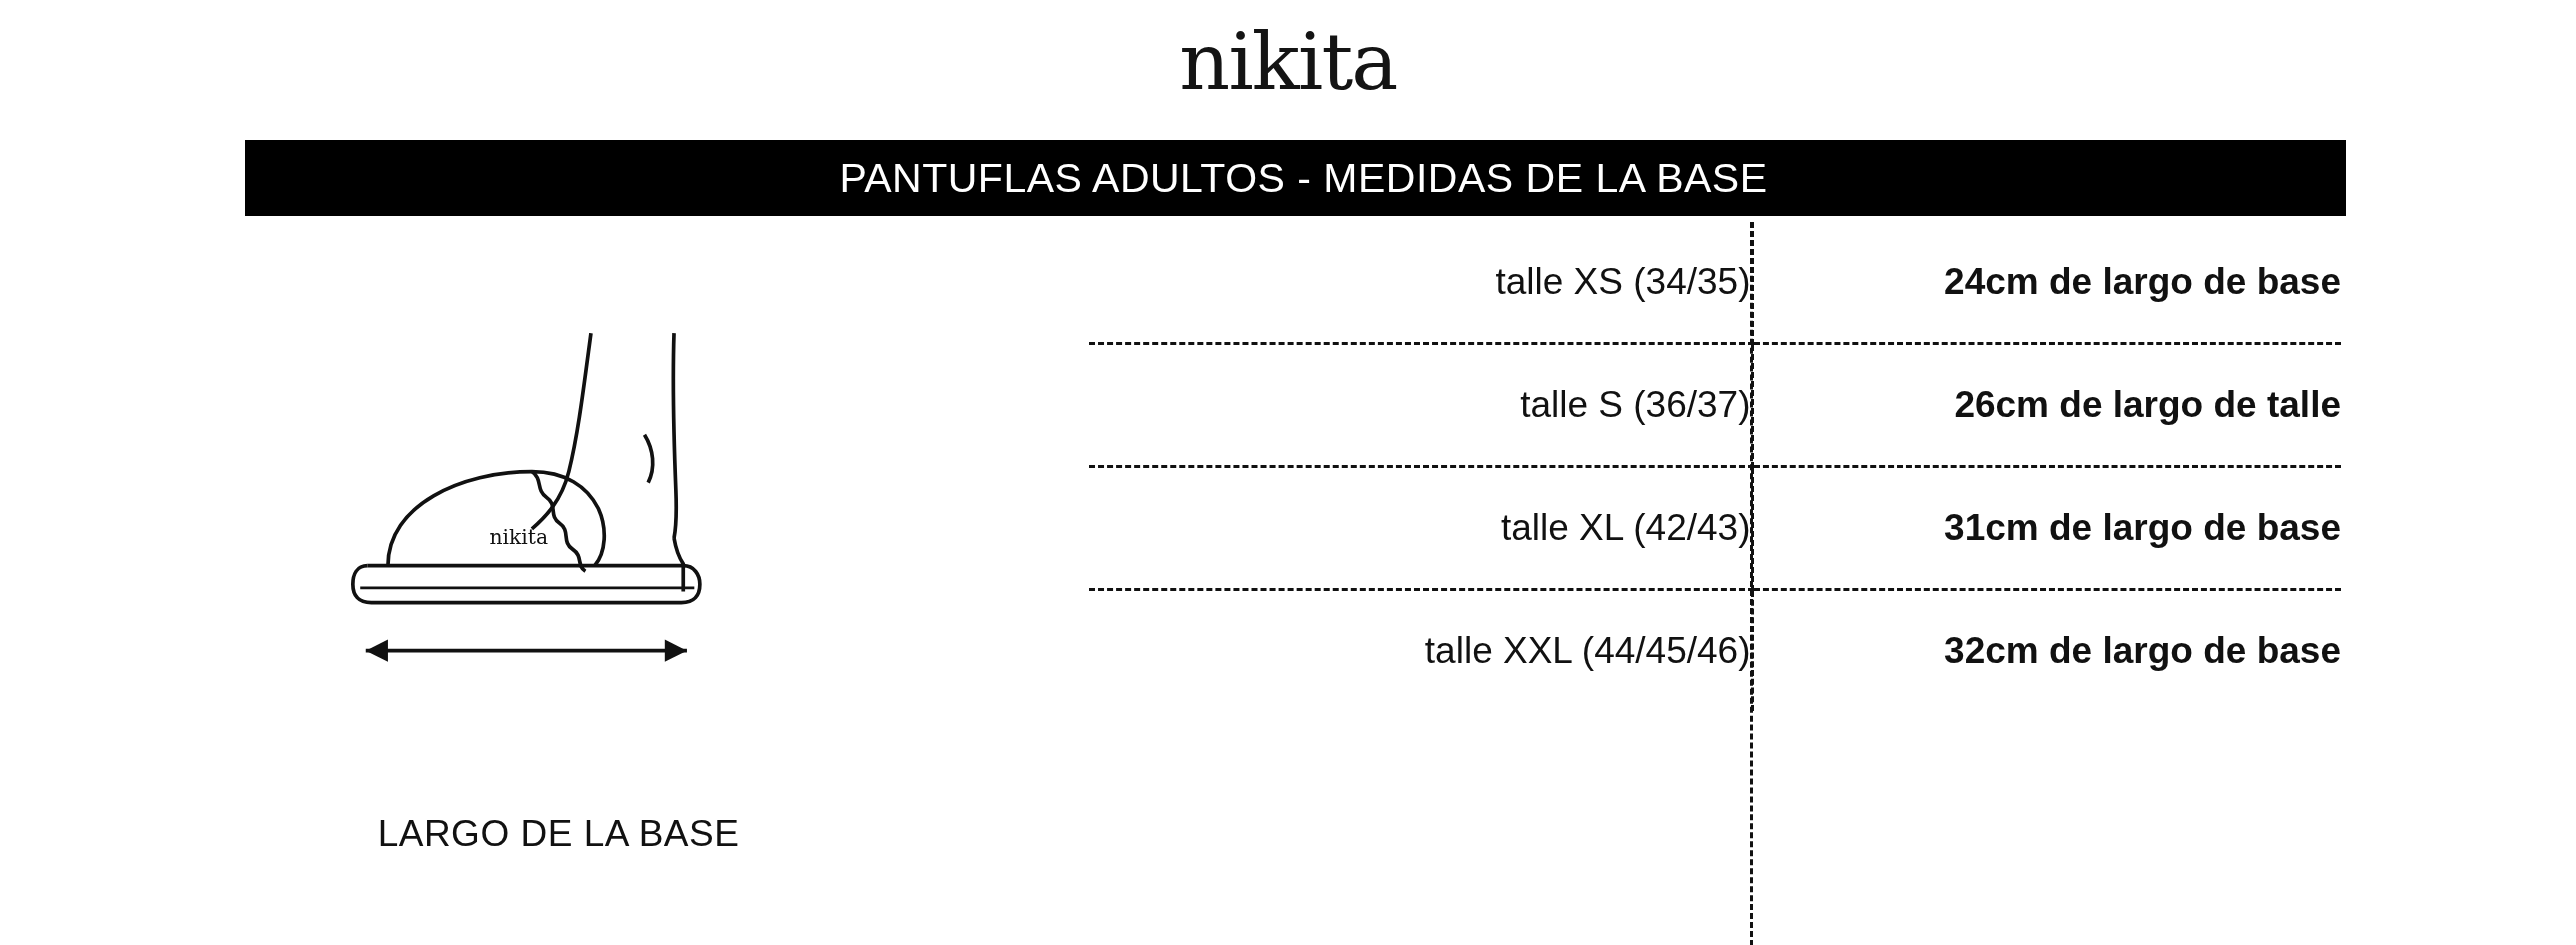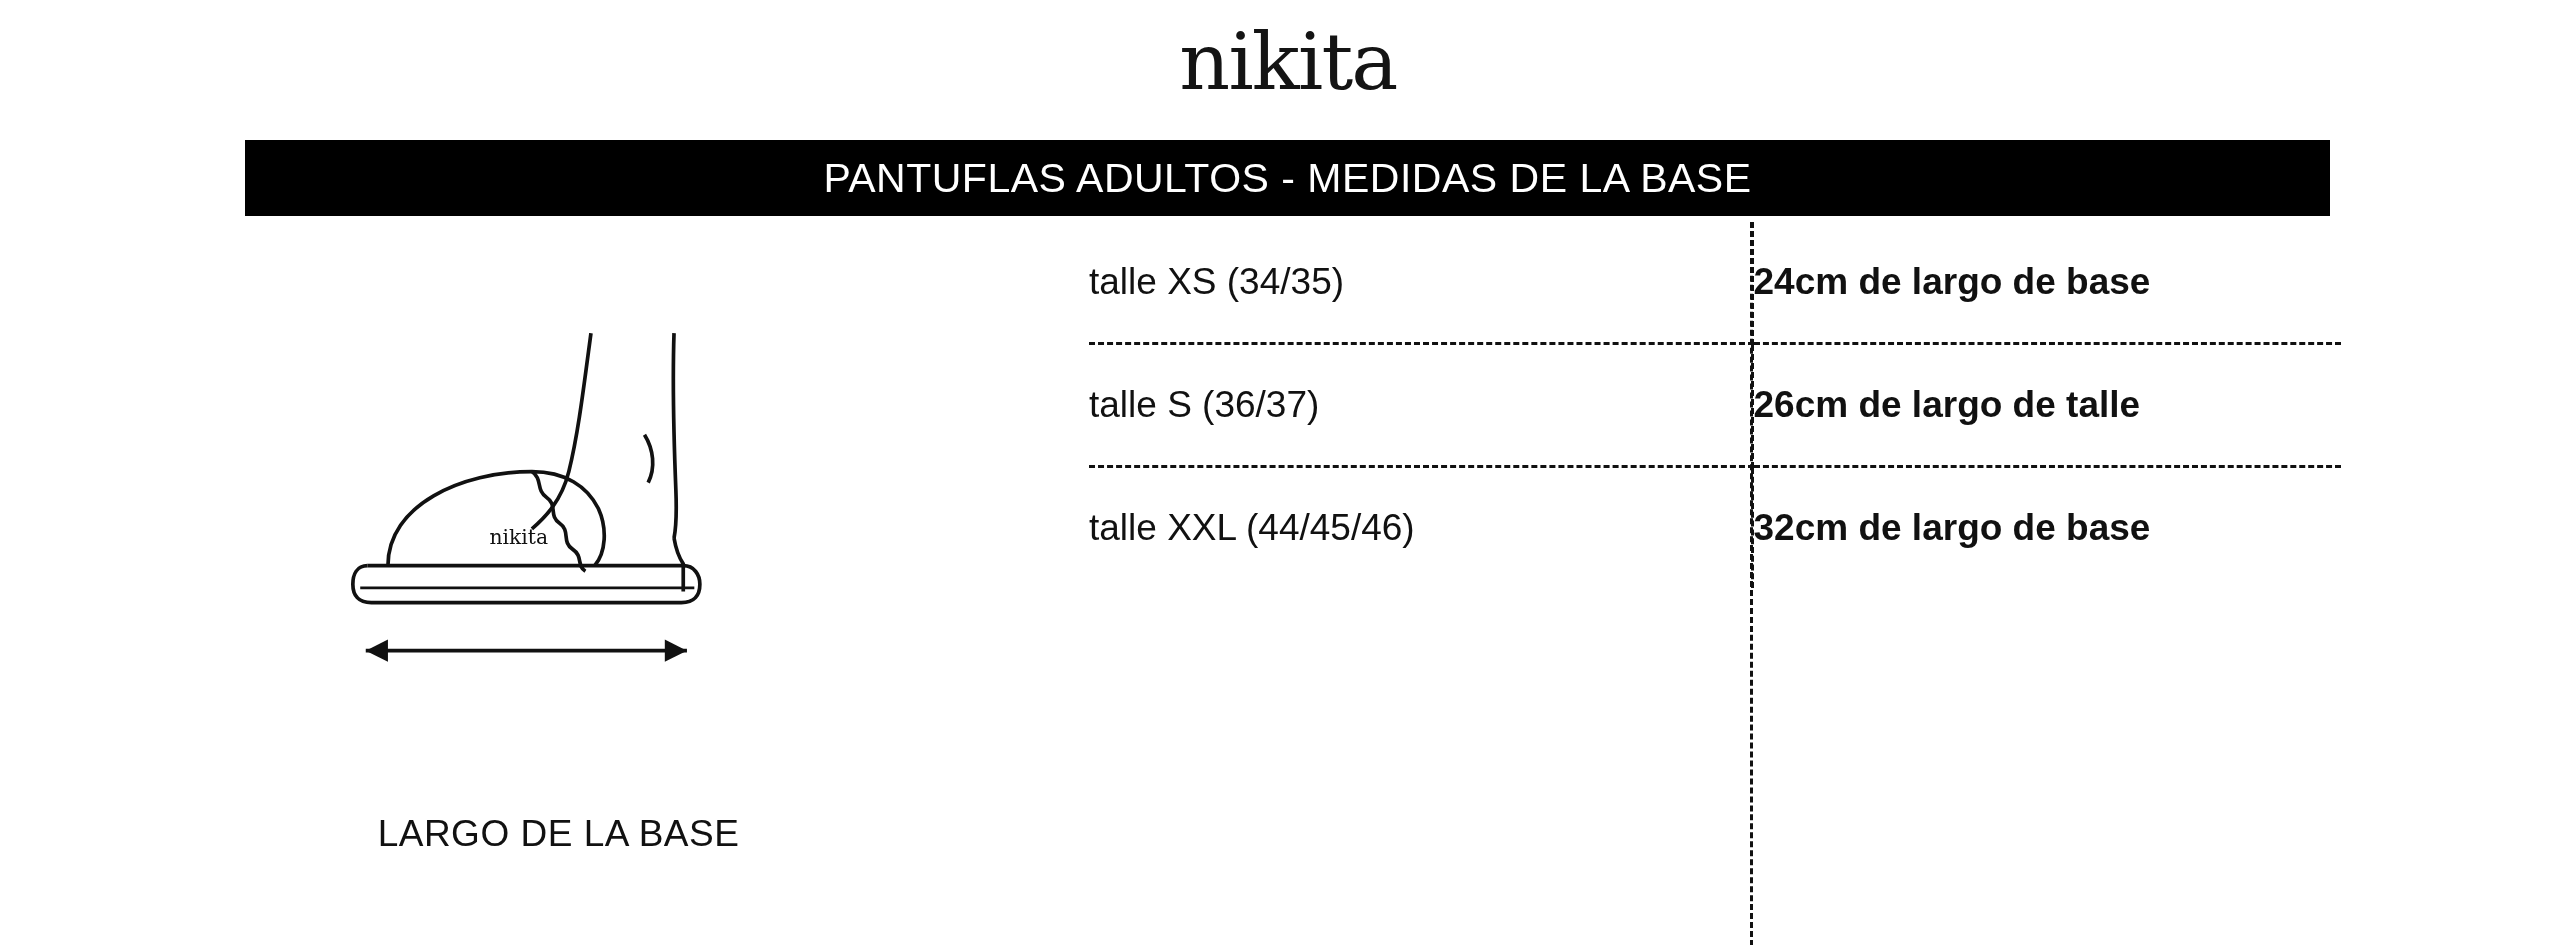--- a/index.html
+++ b/index.html
@@ -38,20 +38,21 @@
   .banner {
     position: absolute;
     left: 245px;
     top: 140px;
     width: 2085px;
     height: 76px;
     background: #000000;
     display: flex;
     align-items: center;
     justify-content: center;
+    padding-left: 16px;
   }
   .banner-text {
     color: #ffffff;
     font-size: 41px;
     letter-spacing: 0.5px;
     white-space: nowrap;
   }
 
   
   .content {
@@ -92,21 +93,21 @@
   .size-table {
     position: absolute;
     left: 0;
     top: 0;
     width: 1252px;
     border-collapse: collapse;
   }
   .size-table td {
     height: 120px;
     font-size: 37px;
-    text-align: left;
+    text-align: right;
     vertical-align: middle;
     color: #111111;
     border-bottom: 3.7px dashed #111111;
     padding: 0;
   }
   .size-table tr:last-child td {
     border-bottom: none;
   }
   .size-table td.col-size {
     width: 663px;
@@ -177,20 +178,24 @@
       <tbody>
         <tr>
           <td class="col-size">talle XS (34/35)</td>
           <td class="col-measure">24cm de largo de base</td>
         </tr>
         <tr>
           <td class="col-size">talle S (36/37)</td>
           <td class="col-measure">26cm de largo de talle</td>
         </tr>
         <tr>
+          <td class="col-size">talle XL (42/43)</td>
+          <td class="col-measure">31cm de largo de base</td>
+        </tr>
+        <tr>
           <td class="col-size">talle XXL (44/45/46)</td>
           <td class="col-measure">32cm de largo de base</td>
         </tr>
       </tbody>
     </table>
     <div class="divider-ext"></div>
   </div>
 
 </div>
 

